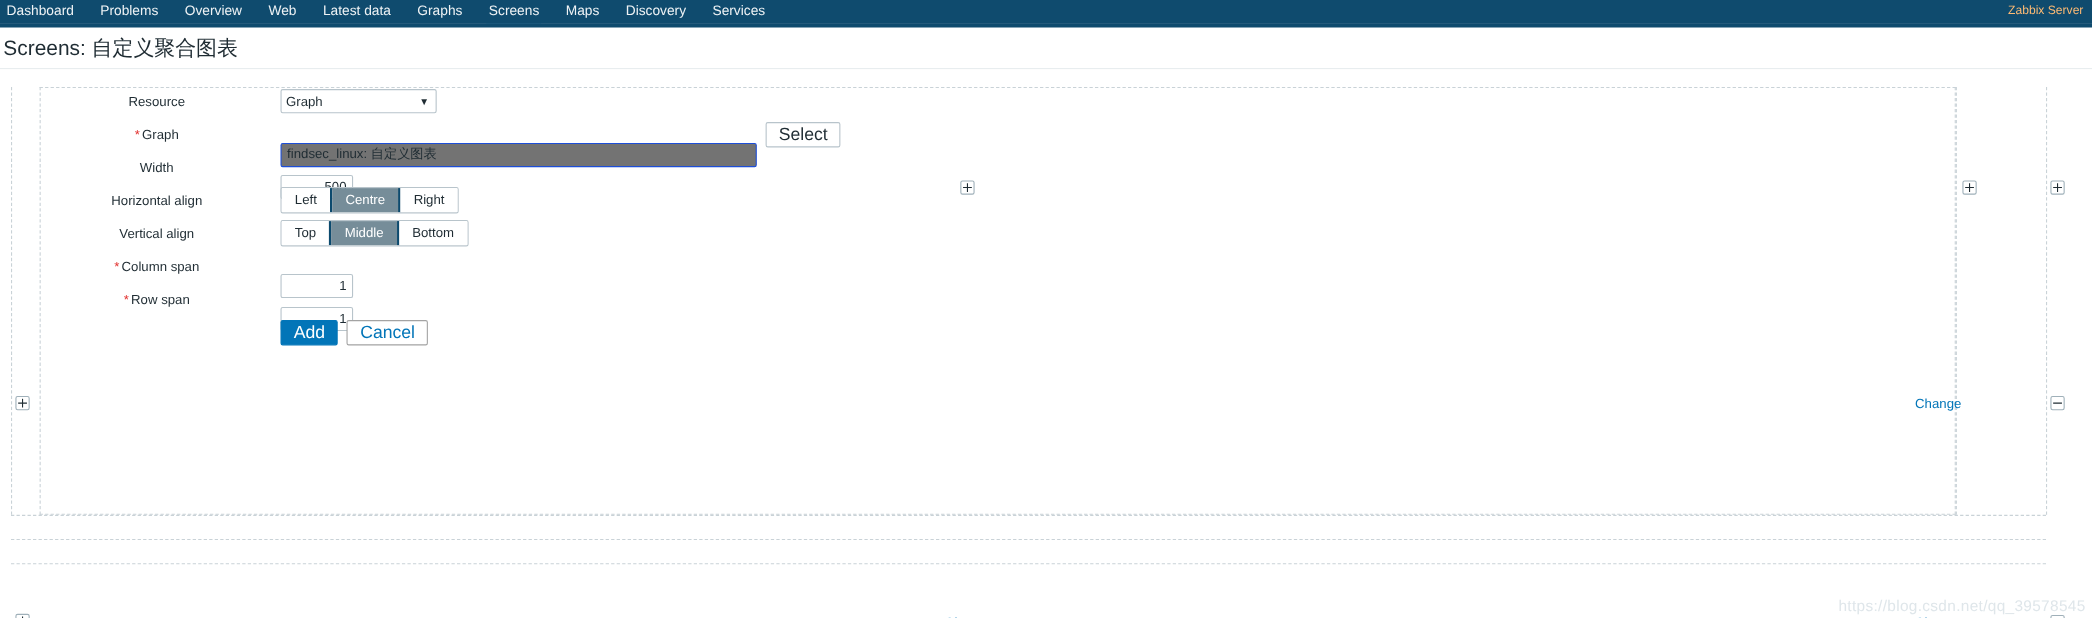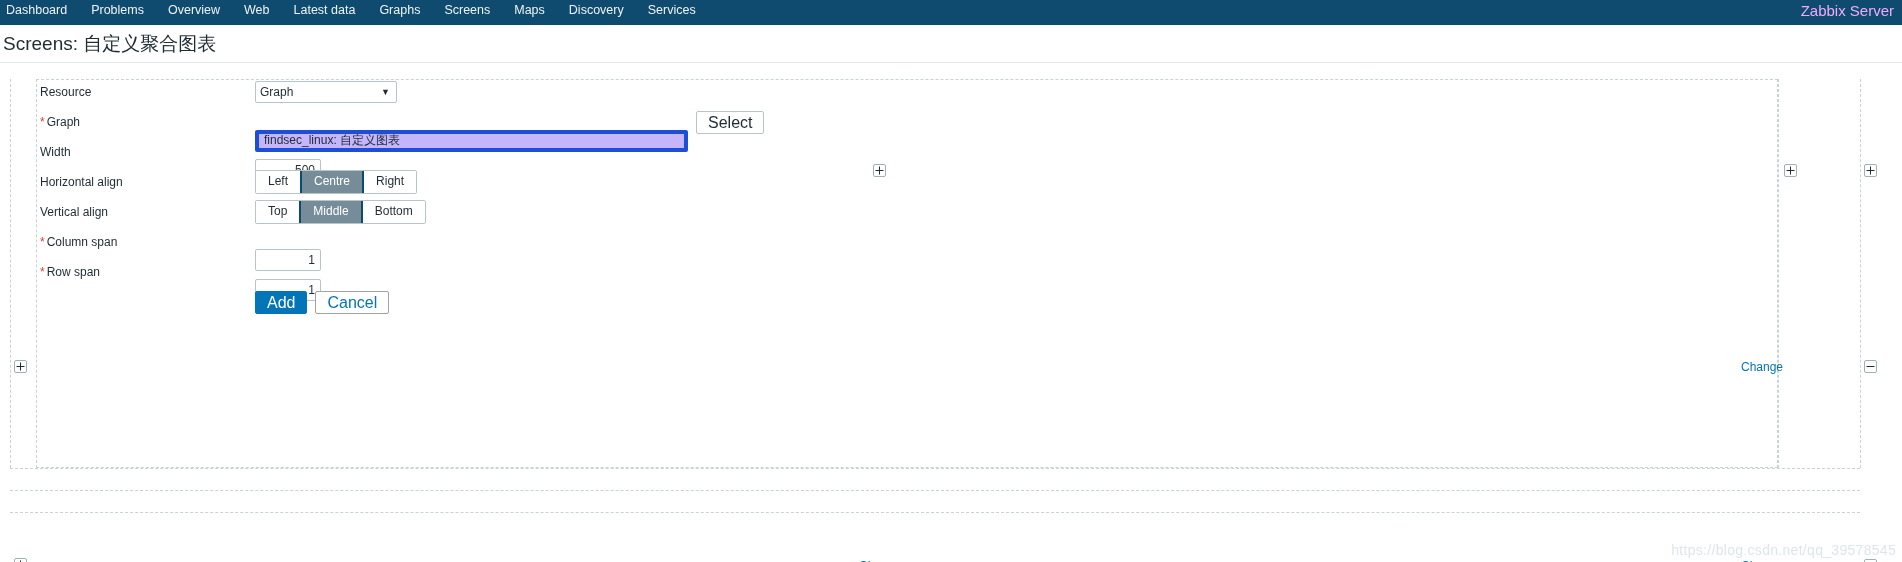--- a/index.html
+++ b/index.html
@@ -45,22 +45,22 @@
   .nav-item.active::after {
     content: "";
     position: absolute;
     left: 10px; right: 10px;
     bottom: -3px;
     height: 3px;
     background: #76b9e0;
   }
   .nav-right {
     margin-left: auto;
-    color: #f0abfc;
-    font-size: 15px;
+    color: #fdba74;
+    font-size: 11px;
     line-height: 21px;
     padding-right: 8px;
     white-space: nowrap;
   }
   .nav-underbar {
     height: 4px;
     background: #0f4b6e;
     position: relative;
   }
 
@@ -128,21 +128,21 @@
     width: 1470px;
   }
   .frow {
     display: flex;
     align-items: center;
     margin-bottom: 8px;
     height: 22px;
   }
   .flabel {
     width: 215px;
-    text-align: left;
+    text-align: center;
     padding-right: 10px;
     font-size: 12px;
     color: #1f2c33;
     box-sizing: border-box;
     white-space: nowrap;
   }
   .req-star {
     color: #e33734;
     margin-right: 2px;
   }
@@ -178,23 +178,23 @@
     font-size: 12px;
     color: #1f2c33;
     border: 1px solid #b8c4cb;
     background: #ffffff;
     border-radius: 2px;
     padding: 0 5px;
     box-sizing: border-box;
   }
   input.readonly-field {
     width: 433px;
-    background: #c4b5fd;
-    color: #1f2c33;
-    border: 4px solid #1d4ed8;
+    background: #737373;
+    color: #1f2c33;
+    border: 1px solid #1d4ed8;
     margin-top: 37px;
   }
   input.num {
     width: 66px;
     text-align: right;
     margin-top: 35px;
   }
 
   .btn {
     font-family: "Liberation Sans", sans-serif;

